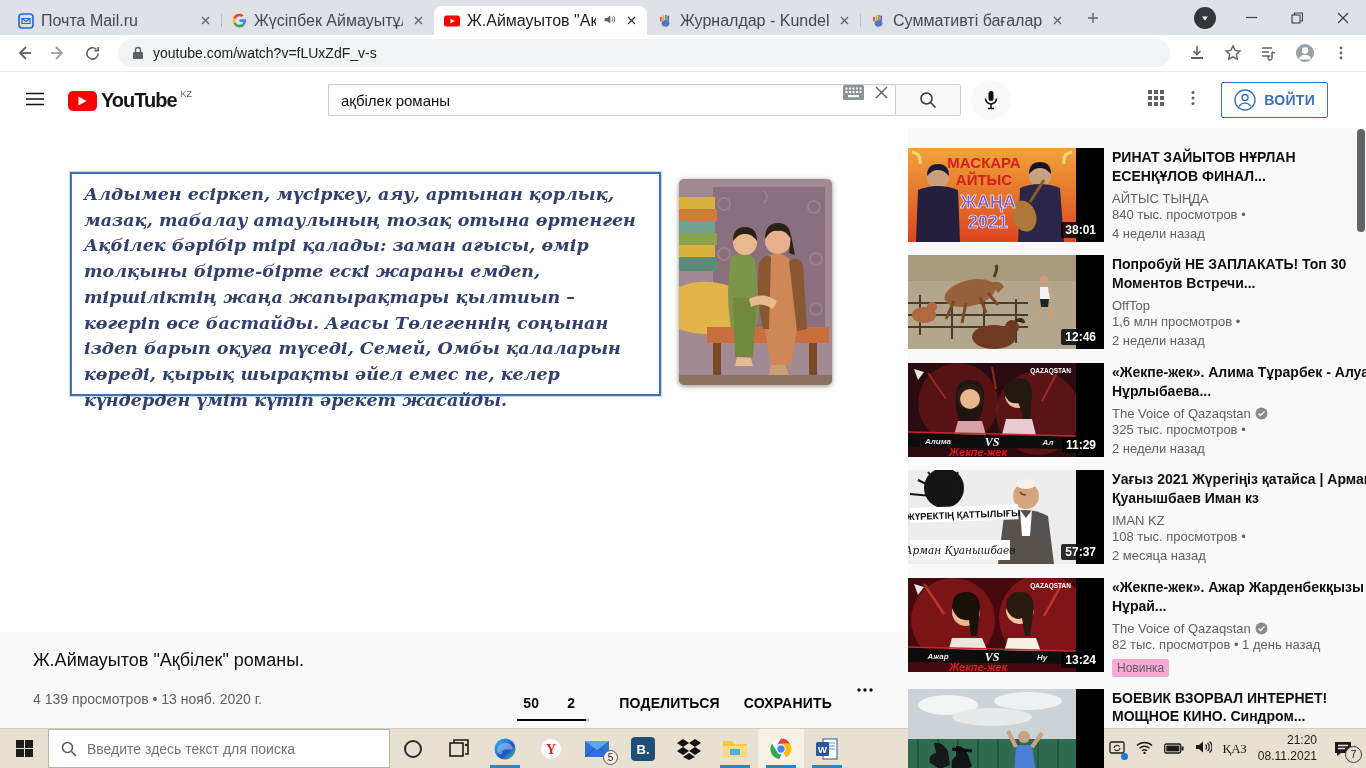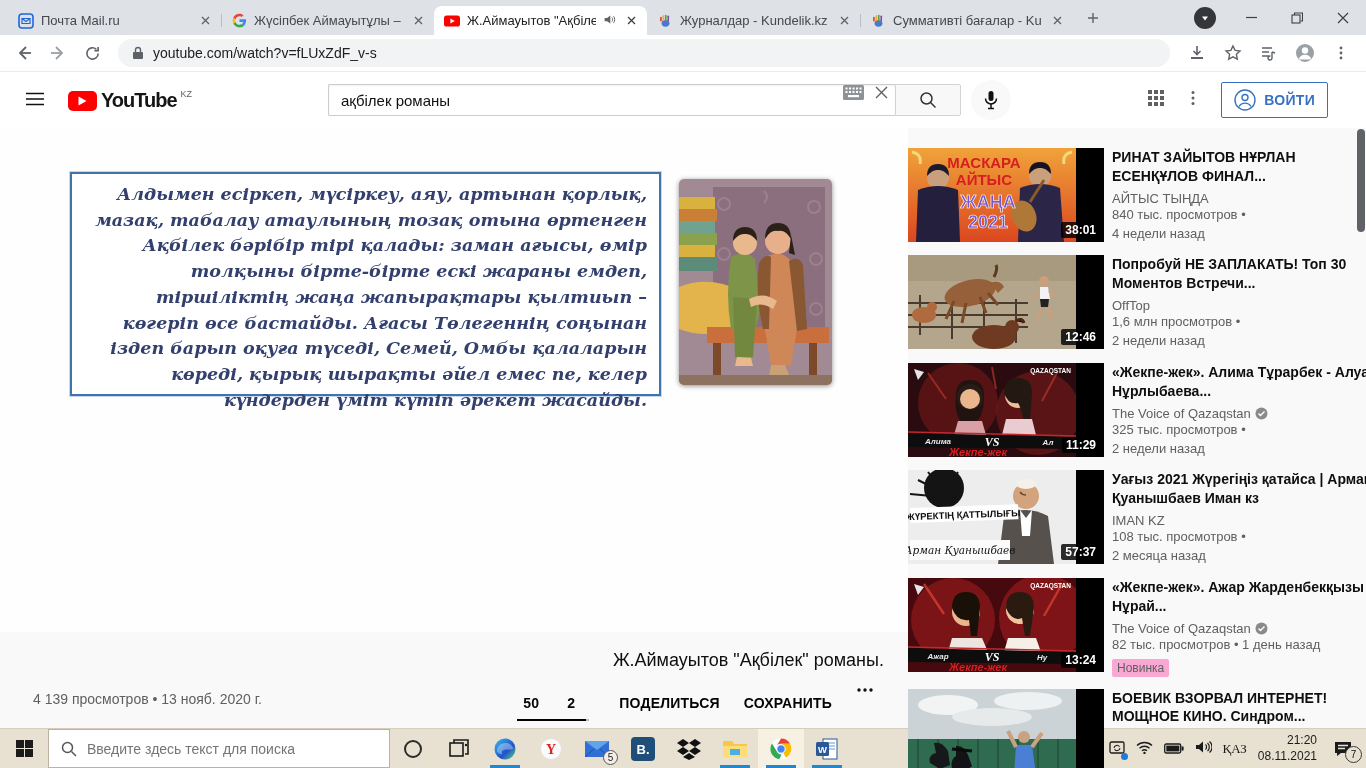--- a/index.html
+++ b/index.html
@@ -3,21 +3,21 @@
 <meta charset="utf-8">
 <style>
   * { box-sizing: border-box; margin: 0; padding: 0; }
   html,body { width:1366px; height:768px; }
   body { font-family:"Liberation Sans", sans-serif; overflow:hidden; }
   #screen { width:1366px; height:768px; position:relative; background:#fff; overflow:hidden; }
 
   
   .tabstrip { height:35px; background:#dee1e6; display:flex; align-items:flex-end; padding-left:8px; }
   .tab { width:213px; height:29px; display:flex; align-items:center; gap:7px; padding:0 8px 0 10px;
-         font-size:13px; color:#45494d; border-radius:8px 8px 0 0; position:relative; flex:none; }
+         font-size:16px; color:#45494d; border-radius:8px 8px 0 0; position:relative; flex:none; }
   .tab.active { background:#fff; color:#202124; }
   .tab:not(.active):not(:first-child)::before { content:""; position:absolute; left:0; top:8px; bottom:8px; width:1px; background:#9aa0a6; opacity:.55; }
   .tab.active + .tab::before { display:none; }
   .tab-title { flex:1; overflow:hidden; white-space:nowrap; }
   .favicon { width:16px; height:16px; flex:none; display:flex; align-items:center; justify-content:center; }
   .tab-close { width:16px; height:16px; flex:none; display:flex; align-items:center; justify-content:center; border-radius:50%; }
   .newtab { width:28px; height:28px; margin:0 0 3px 6px; display:flex; align-items:center; justify-content:center; flex:none; }
   .win-controls { margin-left:auto; display:flex; align-items:center; align-self:stretch; }
   .win-btn { width:46px; height:35px; display:flex; align-items:center; justify-content:center; }
   .profile-badge { width:22px; height:22px; border-radius:50%; background:#35363a; display:flex; align-items:center; justify-content:center; }
@@ -40,21 +40,21 @@
   .yt-search-area { display:flex; align-items:center; flex:none; }
   .yt-searchbox { width:567px; height:32px; border:1px solid #ccc; border-right:none; border-radius:2px 0 0 2px; display:flex; padding:0 6px 0 12px; box-shadow:inset 0 1px 2px rgba(0,0,0,.06); }
   .yt-searchbox input { border:none; outline:none; flex:1; font-size:15px; color:#111; background:transparent; font-family:"Liberation Sans",sans-serif; }
   .yt-search-btn { width:66px; height:32px; background:#f8f8f8; border:1px solid #d3d3d3; border-radius:0 2px 2px 0; display:flex; align-items:center; justify-content:center; }
   .yt-mic { width:40px; height:40px; border-radius:50%; background:#f9f9f9; margin-left:10px; display:flex; align-items:center; justify-content:center; }
   .yt-right { margin-left:auto; display:flex; align-items:center; gap:20px; padding-right:22px; }
   .signin-btn { display:flex; align-items:center; gap:8px; border:1px solid #3871c1; color:#3871c1; height:36px; padding:0 12px; border-radius:2px; font-size:14px; font-weight:bold; letter-spacing:.3px; background:#fff; }
 
   
   .content { position:relative; height:600px; background:#f9f9f9; display:flex; }
-  .player-col { width:908px; flex:none;text-align:right; }
+  .player-col { width:908px; flex:none; }
   .video-frame { height:504px; background:#fefefe; position:relative; }
   .slide-box { position:absolute; left:70px; top:44px; width:591px; height:224px; background:#fff; border:2px solid #4173ac; box-shadow:0 0 0 1px #c7d8ec; }
   .slide-text { padding:8px 12px 0 12px; font-family:"DejaVu Serif", serif; font-style:italic; font-weight:bold;
                 font-size:17.5px; line-height:1.47; color:#33406e; }
   .illustration { position:absolute; left:679px; top:51px; width:153px; height:206px; border-radius:5px; overflow:hidden; box-shadow:0 1px 5px rgba(0,0,0,.45); }
   .video-info { padding:18px 24px 0 33px; }
   .vtitle { font-size:18px; font-weight:400; color:#0f0f0f; }
   .meta-row { display:flex; justify-content:space-between; align-items:center; margin-top:16px; }
   .views { font-size:14px; color:#606060; }
   .actions { display:flex; align-items:center; gap:4px; color:#030303; }

